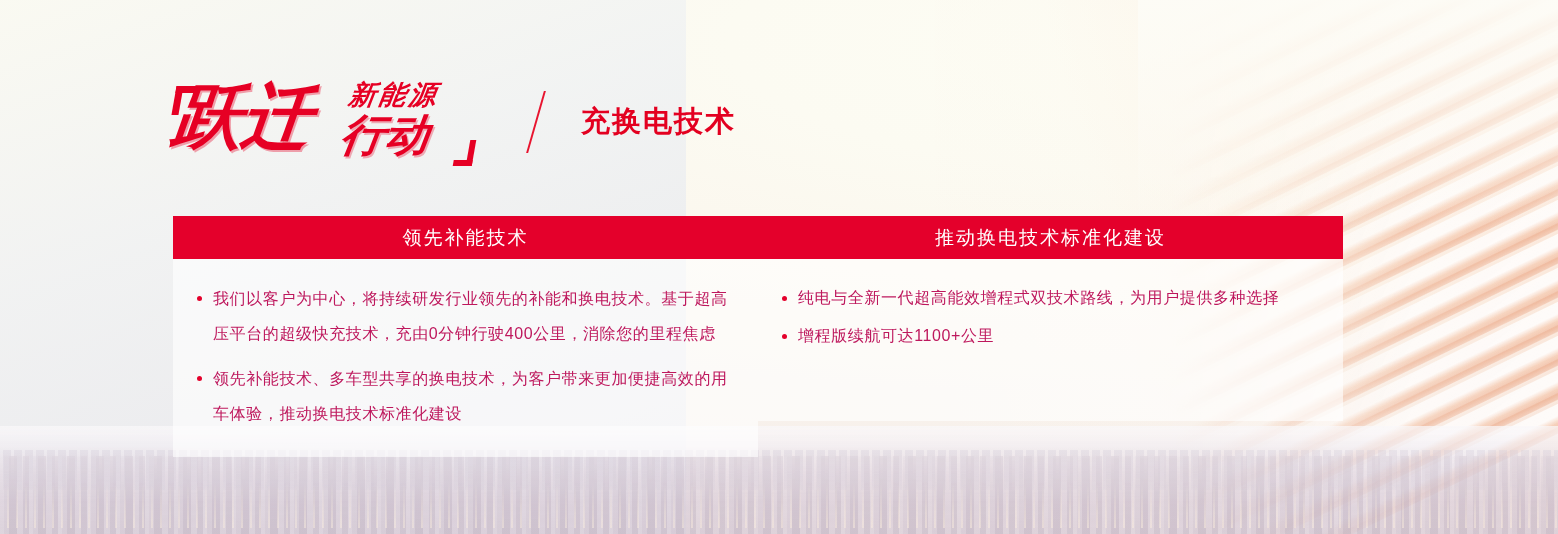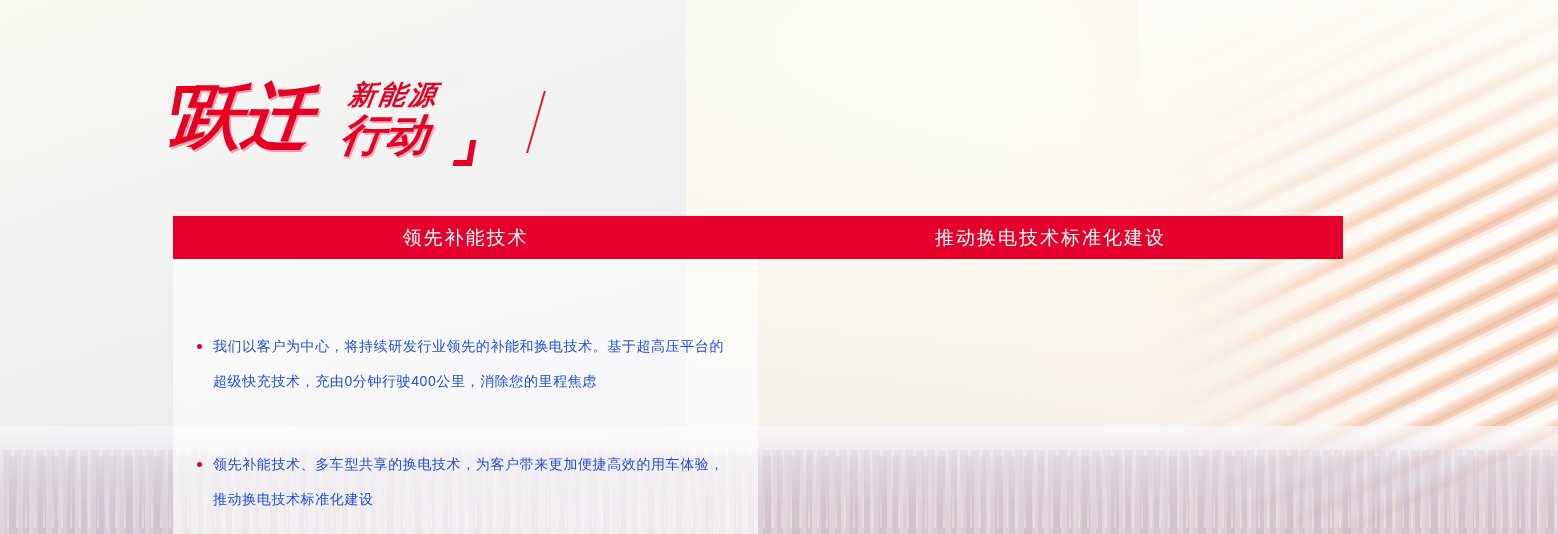--- a/index.html
+++ b/index.html
@@ -287,26 +287,25 @@
   }
   .bullet-list {
     list-style: none;
     margin: 0;
     padding: 0;
   }
   .bullet-item {
     position: relative;
     padding-left: 22px;
     margin-bottom: 10px;
-    color: #1d4ed8;
-    font-size: 14px;
+    color: #be185d;
+    font-size: 16px;
     line-height: 35px;
     letter-spacing: 0.6px;
     text-indent: 0;
-    margin-top: 48px;
   }
   .bullet-item:last-child { margin-bottom: 0; }
   .bullet-dot {
     position: absolute;
     left: 6px;
     top: 15px;
     width: 5px;
     height: 5px;
     border-radius: 50%;
     background: #e4002b;
@@ -378,20 +377,21 @@
 
   <div class="header">
     <div class="logo-lockup">
       <span class="logo-bracket-open"></span>
       <span class="logo-main">跃迁</span>
       <span class="logo-sub-top">新能源</span>
       <span class="logo-sub-bottom">行动</span>
       <span class="logo-bracket-close"></span>
     </div>
     <div class="header-divider"></div>
+    <div class="header-title">充换电技术</div>
   </div>
 
   <div class="cards">
 
     <div class="card card-left">
       <div class="card-header">领先补能技术</div>
       <div class="card-body">
         <ul class="bullet-list">
           <li class="bullet-item">
             <span class="bullet-dot"></span>
@@ -400,16 +400,28 @@
           <li class="bullet-item">
             <span class="bullet-dot"></span>
             <span>领先补能技术、多车型共享的换电技术，为客户带来更加便捷高效的用车体验，推动换电技术标准化建设</span>
           </li>
         </ul>
       </div>
     </div>
 
     <div class="card card-right">
       <div class="card-header">推动换电技术标准化建设</div>
+      <div class="card-body">
+        <ul class="bullet-list">
+          <li class="bullet-item">
+            <span class="bullet-dot"></span>
+            <span>纯电与全新一代超高能效增程式双技术路线，为用户提供多种选择</span>
+          </li>
+          <li class="bullet-item">
+            <span class="bullet-dot"></span>
+            <span>增程版续航可达1100+公里</span>
+          </li>
+        </ul>
+      </div>
     </div>
 
   </div>
 </div>
 
 </body></html>

